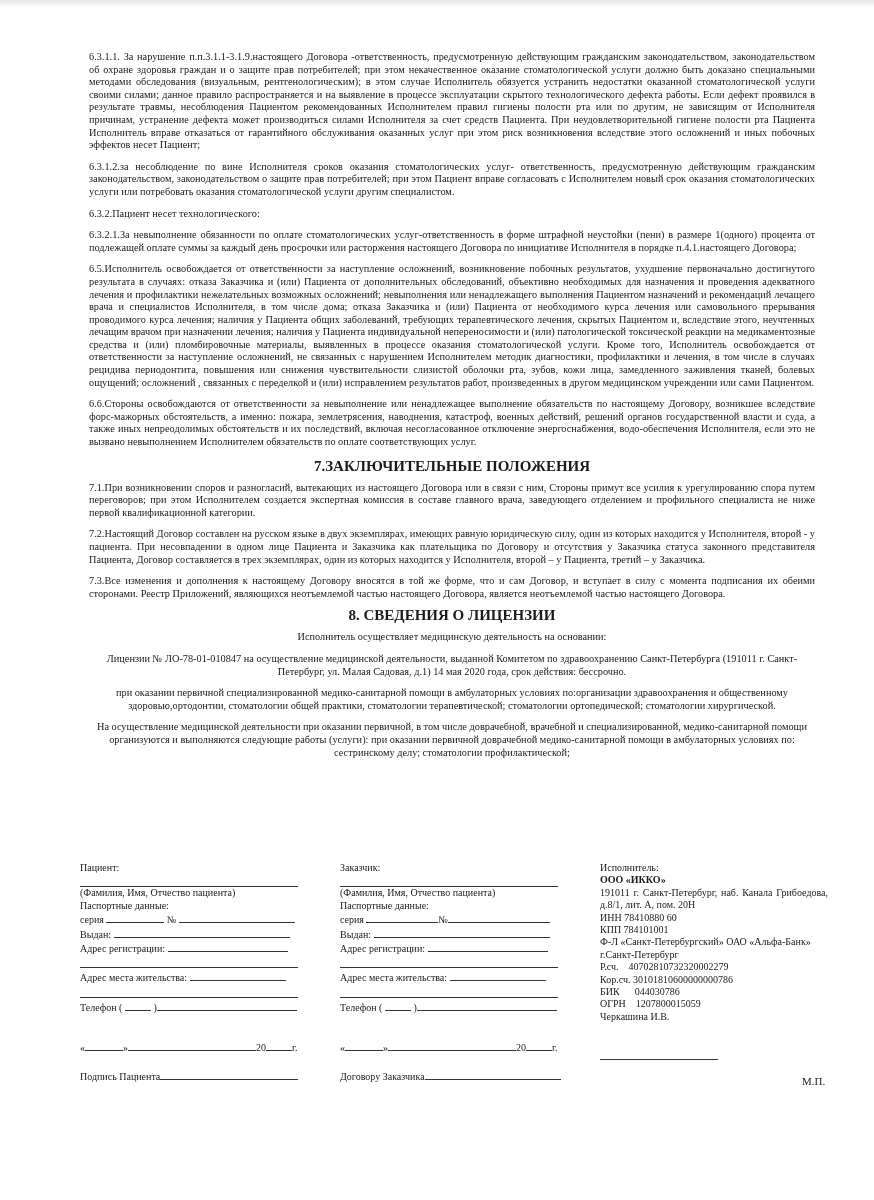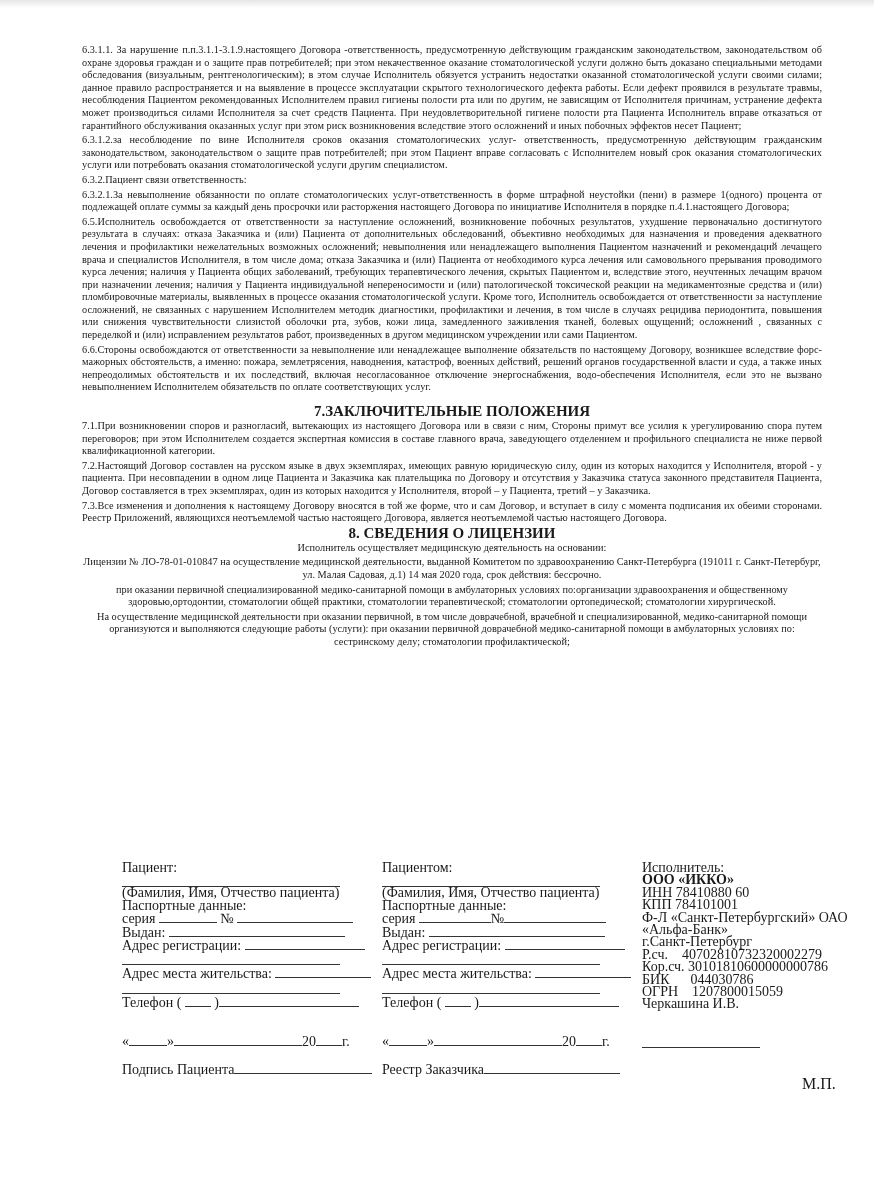--- a/index.html
+++ b/index.html
@@ -2,52 +2,52 @@
 <html><head>
 <meta charset="utf-8">
 <style>
   html, body { margin: 0; padding: 0; background: #ffffff; }
   body { width: 874px; height: 1200px; position: relative; overflow: hidden;
          font-family: "Liberation Serif", serif; color: #1a1a1a; }
   .scan-edge { position: absolute; left: 0; top: 0; width: 874px; height: 8px;
                background: linear-gradient(to bottom, #e6e6e6, #ffffff); }
   .body-text { position: absolute; left: 80px; top: 42px; width: 744px;
                font-size: 10.3px; line-height: 12.6px; text-align: justify; }
-  .body-text p { margin: 2px; font-family: Liberation Serif, serif; }
+  .body-text p { margin: 9px; font-family: Liberation Serif, serif; }
   .section-title { text-align: center; font-weight: bold; font-size: 15px;
                    margin: 0; line-height: 13px; }
   .sec7 { margin-top: 11px !important; }
   .left-text { text-align: center; }
 
-  .sig { position: absolute; top: 862px; font-size: 14px; line-height: 12.4px; margin-left: 42px; }
+  .sig { position: absolute; top: 862px; font-size: 10px; line-height: 12.4px; }
   .sig-col { width: 240px; }
   .col1 { left: 80px; }
   .col2 { left: 340px; }
   .col3 { left: 600px; width: 228px; }
   .line { display: inline-block; border-bottom: 1px solid #333; height: 10px;
           vertical-align: baseline; }
   .full-line { display: block; border-bottom: 1px solid #333; height: 12px; width: 218px; }
   .row { display: block; white-space: nowrap; }
   .gap2 { height: 26px; }
   .gap3 { height: 14px; }
   .col3 .row { white-space: normal; }
   .bold { font-weight: bold; }
-  .mp { position: absolute; left: 802px; top: 1075px; font-size: 16px; }
+  .mp { position: absolute; left: 802px; top: 1075px; font-size: 11px; }
   .exec-line { display: block; width: 118px; border-bottom: 1px solid #333;
                height: 12px; margin-top: 24px; }
 </style>
 </head>
 <body>
 
 <div class="scan-edge"></div>
 
 <div class="body-text">
   <p>6.3.1.1. За нарушение п.п.3.1.1-3.1.9.настоящего Договора -ответственность, предусмотренную действующим гражданским законодательством, законодательством об охране здоровья граждан и о защите прав потребителей; при этом некачественное оказание стоматологической услуги должно быть доказано специальными методами обследования (визуальным, рентгенологическим); в этом случае  Исполнитель обязуется устранить недостатки оказанной стоматологической услуги своими силами; данное правило  распространяется и на выявление в процессе эксплуатации скрытого технологического дефекта работы. Если дефект проявился в результате травмы, несоблюдения Пациентом  рекомендованных Исполнителем правил гигиены полости рта или по другим, не зависящим от Исполнителя причинам, устранение дефекта может производиться силами Исполнителя за счет средств Пациента. При неудовлетворительной гигиене полости рта Пациента Исполнитель вправе отказаться от гарантийного обслуживания оказанных услуг при этом риск возникновения вследствие этого осложнений и иных побочных эффектов несет Пациент;</p>
   <p>6.3.1.2.за несоблюдение по вине Исполнителя сроков оказания стоматологических услуг- ответственность, предусмотренную действующим гражданским законодательством, законодательством о защите прав потребителей; при этом Пациент вправе согласовать с Исполнителем новый срок оказания стоматологических услуги или потребовать оказания стоматологической услуги другим специалистом.</p>
-  <p>6.3.2.Пациент связи ответственность:</p>
+  <p>6.3.2.Пациент несет технологического:</p>
   <p>6.3.2.1.За невыполнение обязанности по оплате стоматологических услуг-ответственность в  форме штрафной неустойки (пени) в размере 1(одного) процента от подлежащей оплате суммы за каждый день просрочки или расторжения настоящего Договора по инициативе Исполнителя в порядке п.4.1.настоящего Договора;</p>
   <p>6.5.Исполнитель освобождается от ответственности за наступление осложнений, возникновение побочных результатов, ухудшение первоначально достигнутого результата в случаях: отказа Заказчика и (или) Пациента от дополнительных обследований, объективно необходимых для назначения и проведения адекватного лечения и профилактики нежелательных возможных осложнений; невыполнения или ненадлежащего выполнения  Пациентом назначений и рекомендаций лечащего врача и специалистов Исполнителя, в том числе дома; отказа Заказчика и (или) Пациента от необходимого курса лечения или самовольного  прерывания проводимого курса лечения; наличия у Пациента общих заболеваний, требующих терапевтического лечения, скрытых Пациентом и, вследствие этого, неучтенных лечащим врачом при назначении лечения; наличия у Пациента индивидуальной непереносимости и (или) патологической токсической реакции на медикаментозные средства и (или) пломбировочные материалы, выявленных в процессе оказания стоматологической услуги. Кроме того, Исполнитель освобождается от ответственности за наступление осложнений, не связанных с нарушением Исполнителем методик диагностики, профилактики и лечения, в том числе в случаях рецидива периодонтита, повышения или снижения чувствительности слизистой оболочки рта, зубов, кожи лица, замедленного заживления тканей, болевых ощущений; осложнений , связанных с переделкой и (или) исправлением результатов работ, произведенных в другом медицинском учреждении или сами Пациентом.</p>
   <p>6.6.Стороны освобождаются от ответственности за невыполнение или ненадлежащее выполнение обязательств по настоящему Договору, возникшее вследствие форс-мажорных обстоятельств, а именно: пожара, землетрясения, наводнения, катастроф, военных действий, решений органов государственной власти  и суда, а также иных непреодолимых обстоятельств и их последствий, включая несогласованное отключение энергоснабжения, водо-обеспечения Исполнителя, если это не вызвано невыполнением Исполнителем обязательств по оплате соответствующих услуг.</p>
 
   <p class="section-title sec7">7.ЗАКЛЮЧИТЕЛЬНЫЕ ПОЛОЖЕНИЯ</p>
   <p>7.1.При возникновении споров и разногласий, вытекающих из настоящего Договора или в связи с ним, Стороны примут все усилия к урегулированию спора путем переговоров; при этом Исполнителем создается экспертная комиссия в составе главного врача, заведующего отделением и профильного специалиста не ниже первой квалификационной категории.</p>
   <p>7.2.Настоящий Договор составлен на русском языке в двух экземплярах, имеющих равную юридическую силу, один из которых находится у Исполнителя, второй - у пациента. При несовпадении в одном лице Пациента и Заказчика как плательщика по Договору и отсутствия у Заказчика статуса законного представителя Пациента, Договор составляется в трех экземплярах, один из которых находится у Исполнителя, второй – у Пациента, третий – у Заказчика.</p>
   <p>7.3.Все изменения и дополнения к настоящему Договору вносятся в той же форме, что и сам Договор, и вступает в силу с момента подписания их обеими сторонами. Реестр Приложений, являющихся неотъемлемой частью настоящего Договора, является неотъемлемой частью настоящего Договора.</p>
 
   <p class="section-title">8. СВЕДЕНИЯ О ЛИЦЕНЗИИ</p>
@@ -91,21 +91,21 @@
   <span class="row">
     <span>«</span><span class="line" style="width:38px"></span><span>»</span><span class="line" style="width:128px"></span><span>20</span><span class="line" style="width:26px"></span><span>г.</span>
   </span>
   <div class="gap3"></div>
   <span class="row">
     <span>Подпись Пациента</span><span class="line" style="width:138px"></span>
   </span>
 </div>
 
 <div class="sig sig-col col2">
-  <span class="row">Пациентом:</span>
+  <span class="row">Заказчик:</span>
   <span class="full-line"></span>
   <span class="row">(Фамилия, Имя, Отчество пациента)</span>
   <span class="row">Паспортные данные:</span>
   <span class="row">
     <span>серия</span>
     <span class="line" style="width:72px"></span><span>№</span><span class="line" style="width:102px"></span>
   </span>
   <span class="row">
     <span>Выдан:</span>
     <span class="line" style="width:176px"></span>
@@ -124,27 +124,28 @@
     <span>Телефон (</span>
     <span class="line" style="width:26px"></span>
     <span>)</span><span class="line" style="width:140px"></span>
   </span>
   <div class="gap2"></div>
   <span class="row">
     <span>«</span><span class="line" style="width:38px"></span><span>»</span><span class="line" style="width:128px"></span><span>20</span><span class="line" style="width:26px"></span><span>г.</span>
   </span>
   <div class="gap3"></div>
   <span class="row">
-    <span>Реестр Заказчика</span><span class="line" style="width:136px"></span>
+    <span>Договору Заказчика</span><span class="line" style="width:136px"></span>
   </span>
 </div>
 
 <div class="sig col3">
   <span class="row">Исполнитель:</span>
   <span class="row bold">ООО «ИККО»</span>
+  <span class="row" style="text-align:justify">191011 г. Санкт-Петербург, наб. Канала Грибоедова, д.8/1, лит. А, пом. 20Н</span>
   <span class="row">ИНН  78410880 60</span>
   <span class="row">КПП  784101001</span>
   <span class="row">Ф-Л «Санкт-Петербургский»  ОАО «Альфа-Банк»</span>
   <span class="row">г.Санкт-Петербург</span>
   <span class="row" style="white-space:pre">Р.сч.    40702810732320002279</span>
   <span class="row" style="white-space:pre">Кор.сч. 30101810600000000786</span>
   <span class="row" style="white-space:pre">БИК      044030786</span>
   <span class="row" style="white-space:pre">ОГРН    1207800015059</span>
   <span class="row">Черкашина И.В.</span>
   <span class="exec-line"></span>

